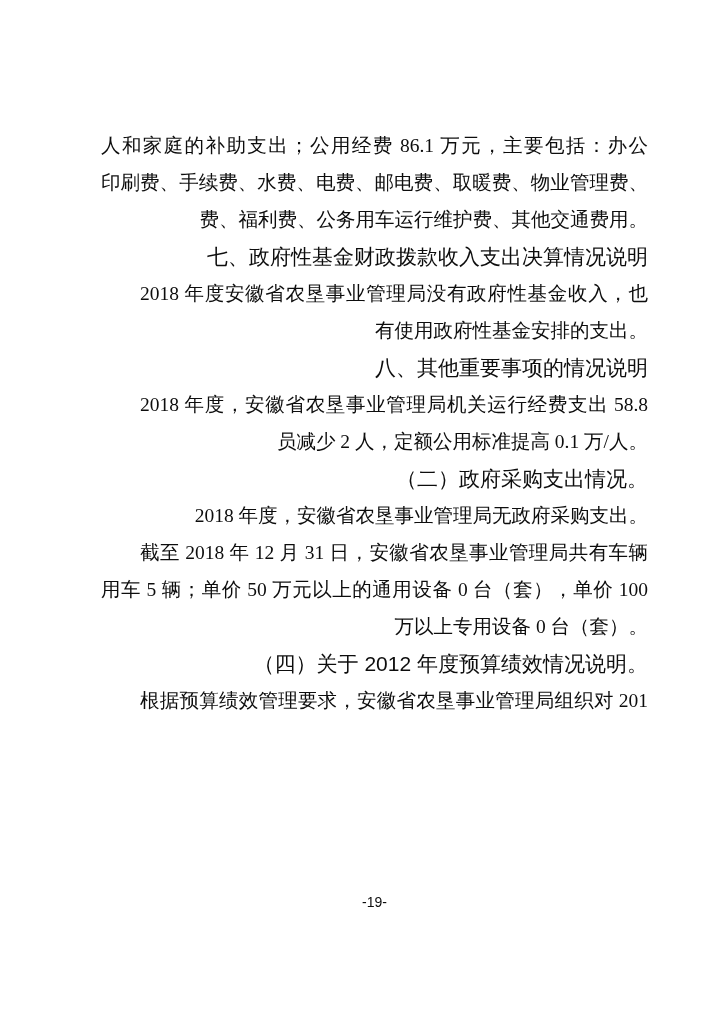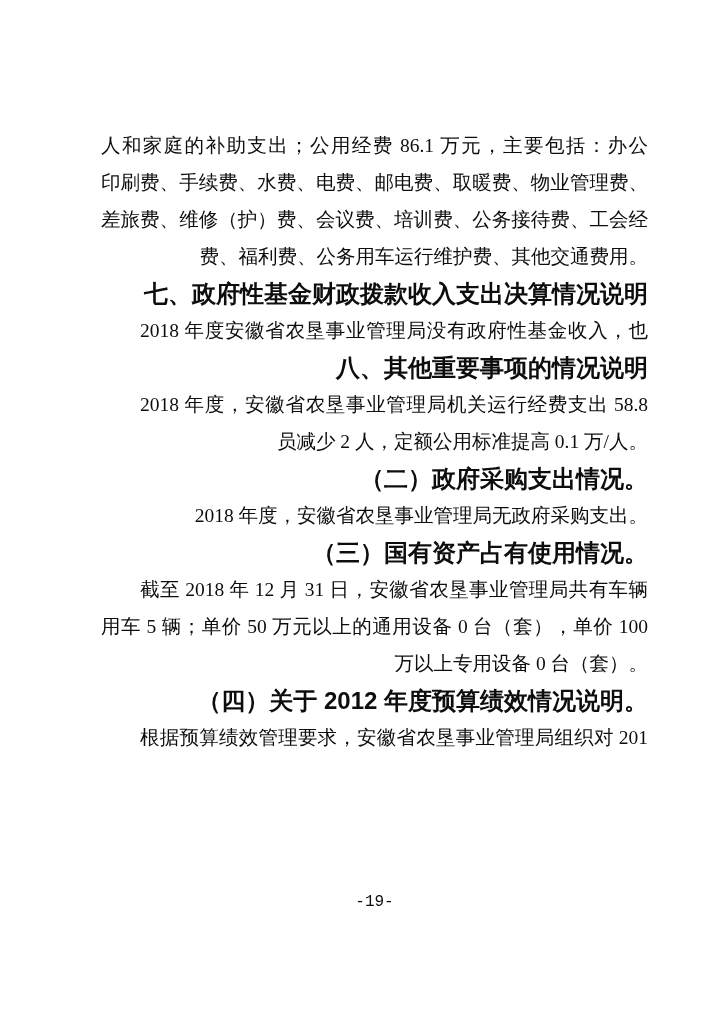--- a/index.html
+++ b/index.html
@@ -41,52 +41,51 @@
     width: 100%;
     height: 0;
   }
   
   .line.indent {
     padding-left: 39px;
   }
   
   .line.heading {
     font-family: "Liberation Sans", "DejaVu Sans", sans-serif;
-    font-weight: 700;
-    font-size: 24px;
+    font-weight: 400;
+    font-size: 21px;
   }
   .footer {
     position: absolute;
     left: 101px;
     top: 891px;
     width: 547px;
     text-align: center;
-    font-size: 16px;
+    font-size: 14px;
     line-height: 22px;
-    font-family: Liberation Mono, monospace;
+    font-family: Liberation Sans, sans-serif;
     color: #0d0d0d;
   }
 </style>
 </head>
 <body>
 
 <div class="page">
   <div class="text-block">
       <div class="line fill">人和家庭的补助支出；公用经费 86.1 万元，主要包括：办公费、</div>
       <div class="line fill">印刷费、手续费、水费、电费、邮电费、取暖费、物业管理费、</div>
-      <div class="line fill">差旅费、维修（护）费、会议费、培训费、公务接待费、工会经</div>
       <div class="line">费、福利费、公务用车运行维护费、其他交通费用。</div>
       <div class="line heading indent">七、政府性基金财政拨款收入支出决算情况说明</div>
       <div class="line indent fill">2018 年度安徽省农垦事业管理局没有政府性基金收入，也没</div>
+      <div class="line">有使用政府性基金安排的支出。</div>
       <div class="line heading indent">八、其他重要事项的情况说明</div>
       <div class="line indent fill">2018 年度，安徽省农垦事业管理局机关运行经费支出 58.8</div>
       <div class="line">员减少 2 人，定额公用标准提高 0.1 万/人。</div>
       <div class="line heading indent">（二）政府采购支出情况。</div>
       <div class="line indent">2018 年度，安徽省农垦事业管理局无政府采购支出。</div>
-      <div class="line heading indent">（三）国有资产占有使用情况。</div>
       <div class="line indent fill">截至 2018 年 12 月 31 日，安徽省农垦事业管理局共有车辆 3</div>
       <div class="line fill">用车 5 辆；单价 50 万元以上的通用设备 0 台（套），单价 100</div>
       <div class="line">万以上专用设备 0 台（套）。</div>
       <div class="line heading indent">（四）关于 2012 年度预算绩效情况说明。</div>
       <div class="line indent fill">根据预算绩效管理要求，安徽省农垦事业管理局组织对 2018</div>
     </div>
   <div class="footer">-19-</div>
 </div>
 
 </body></html>

